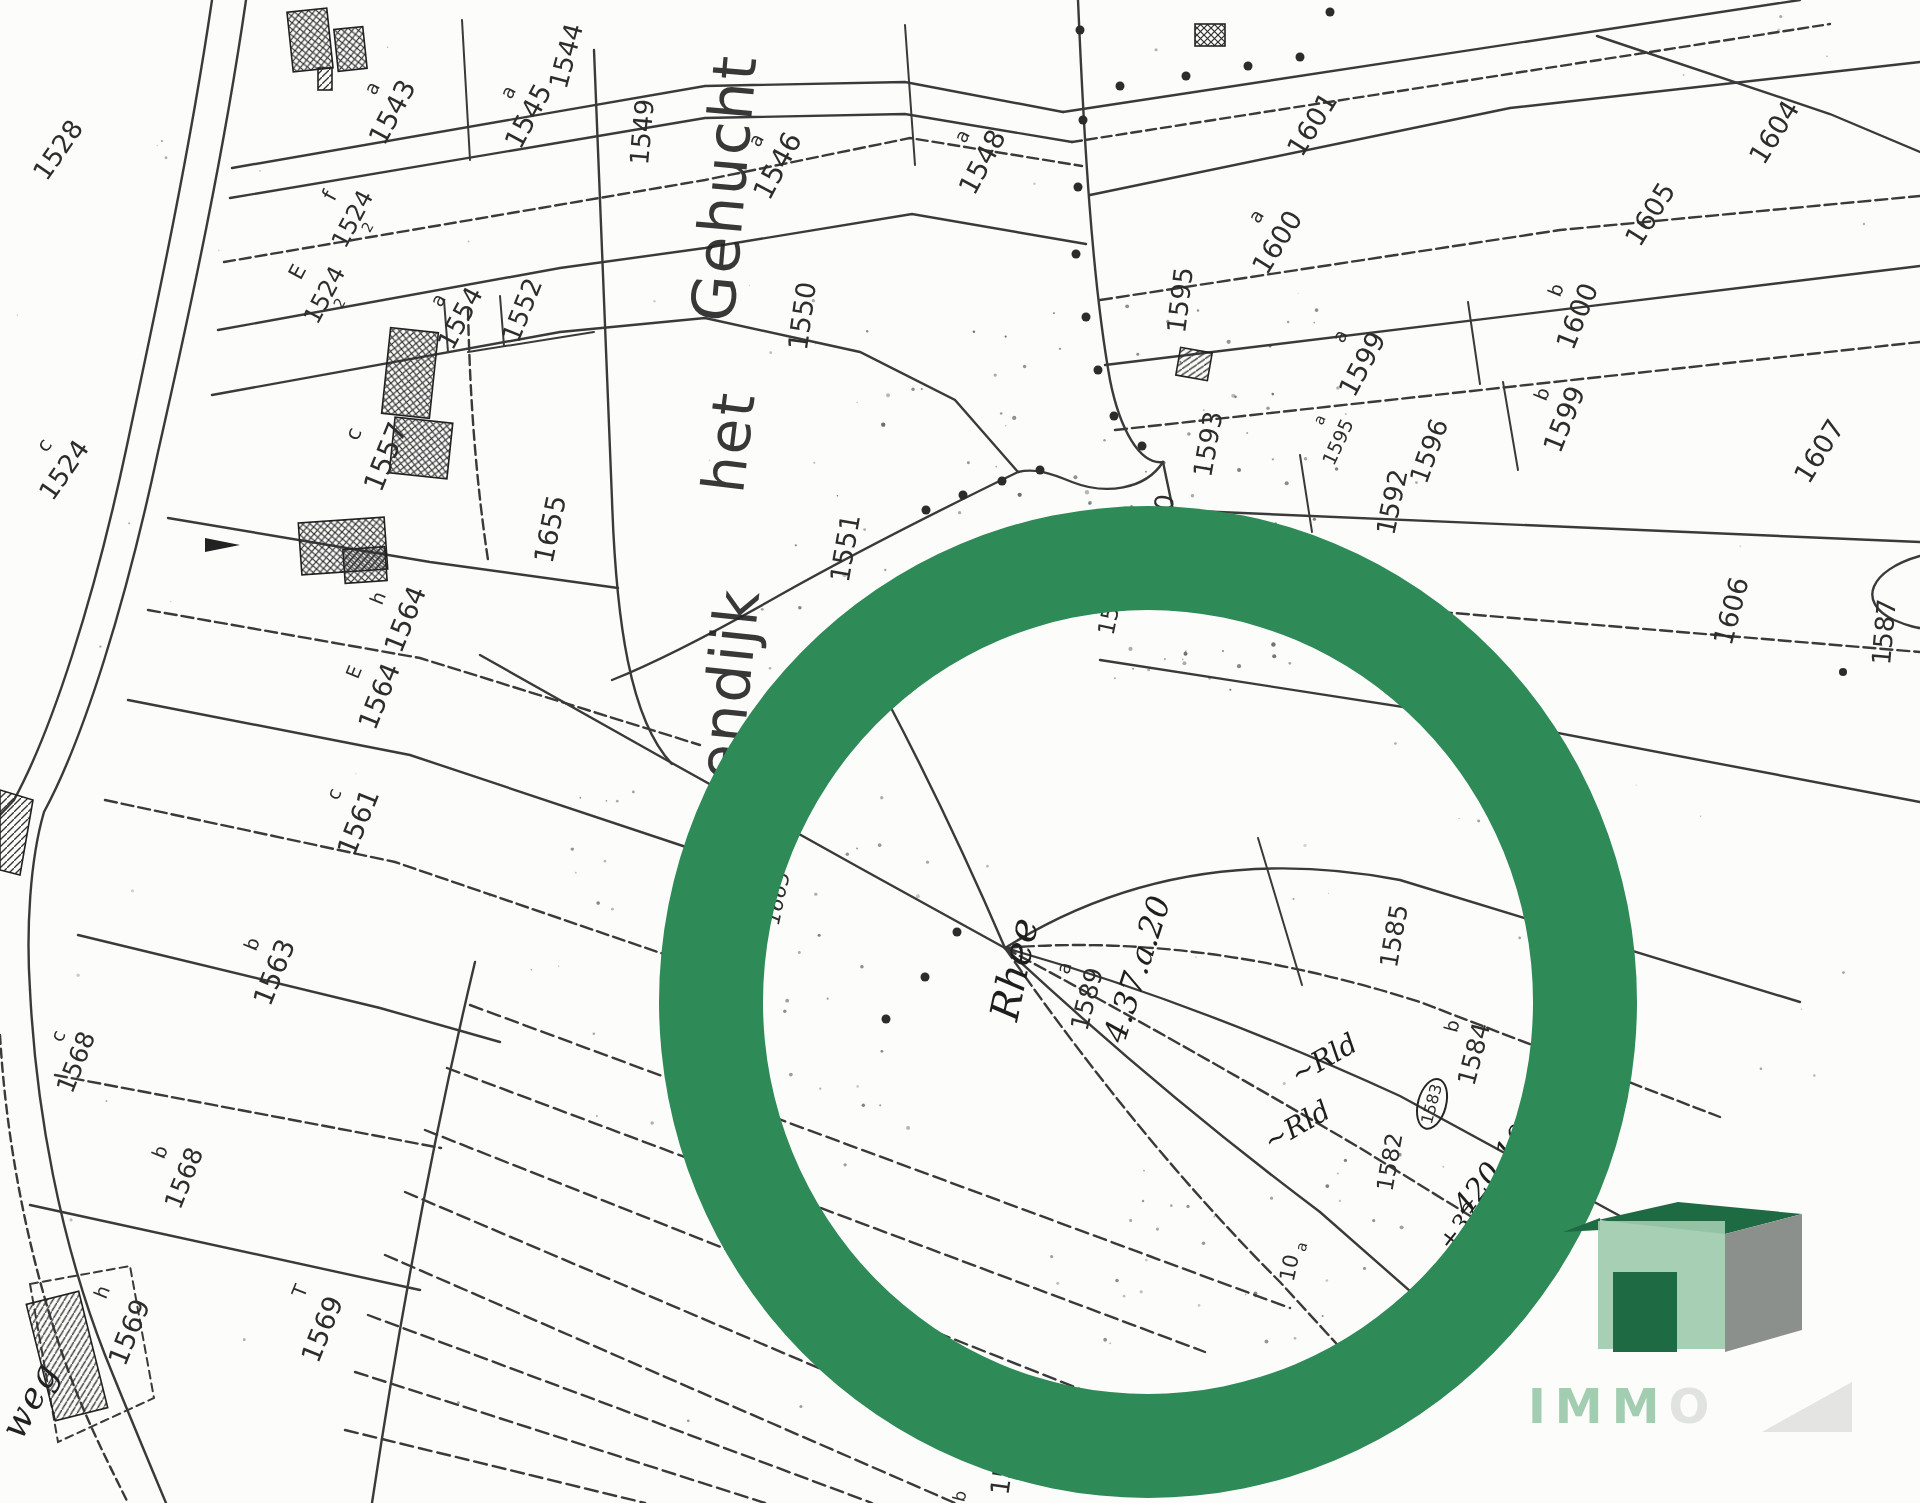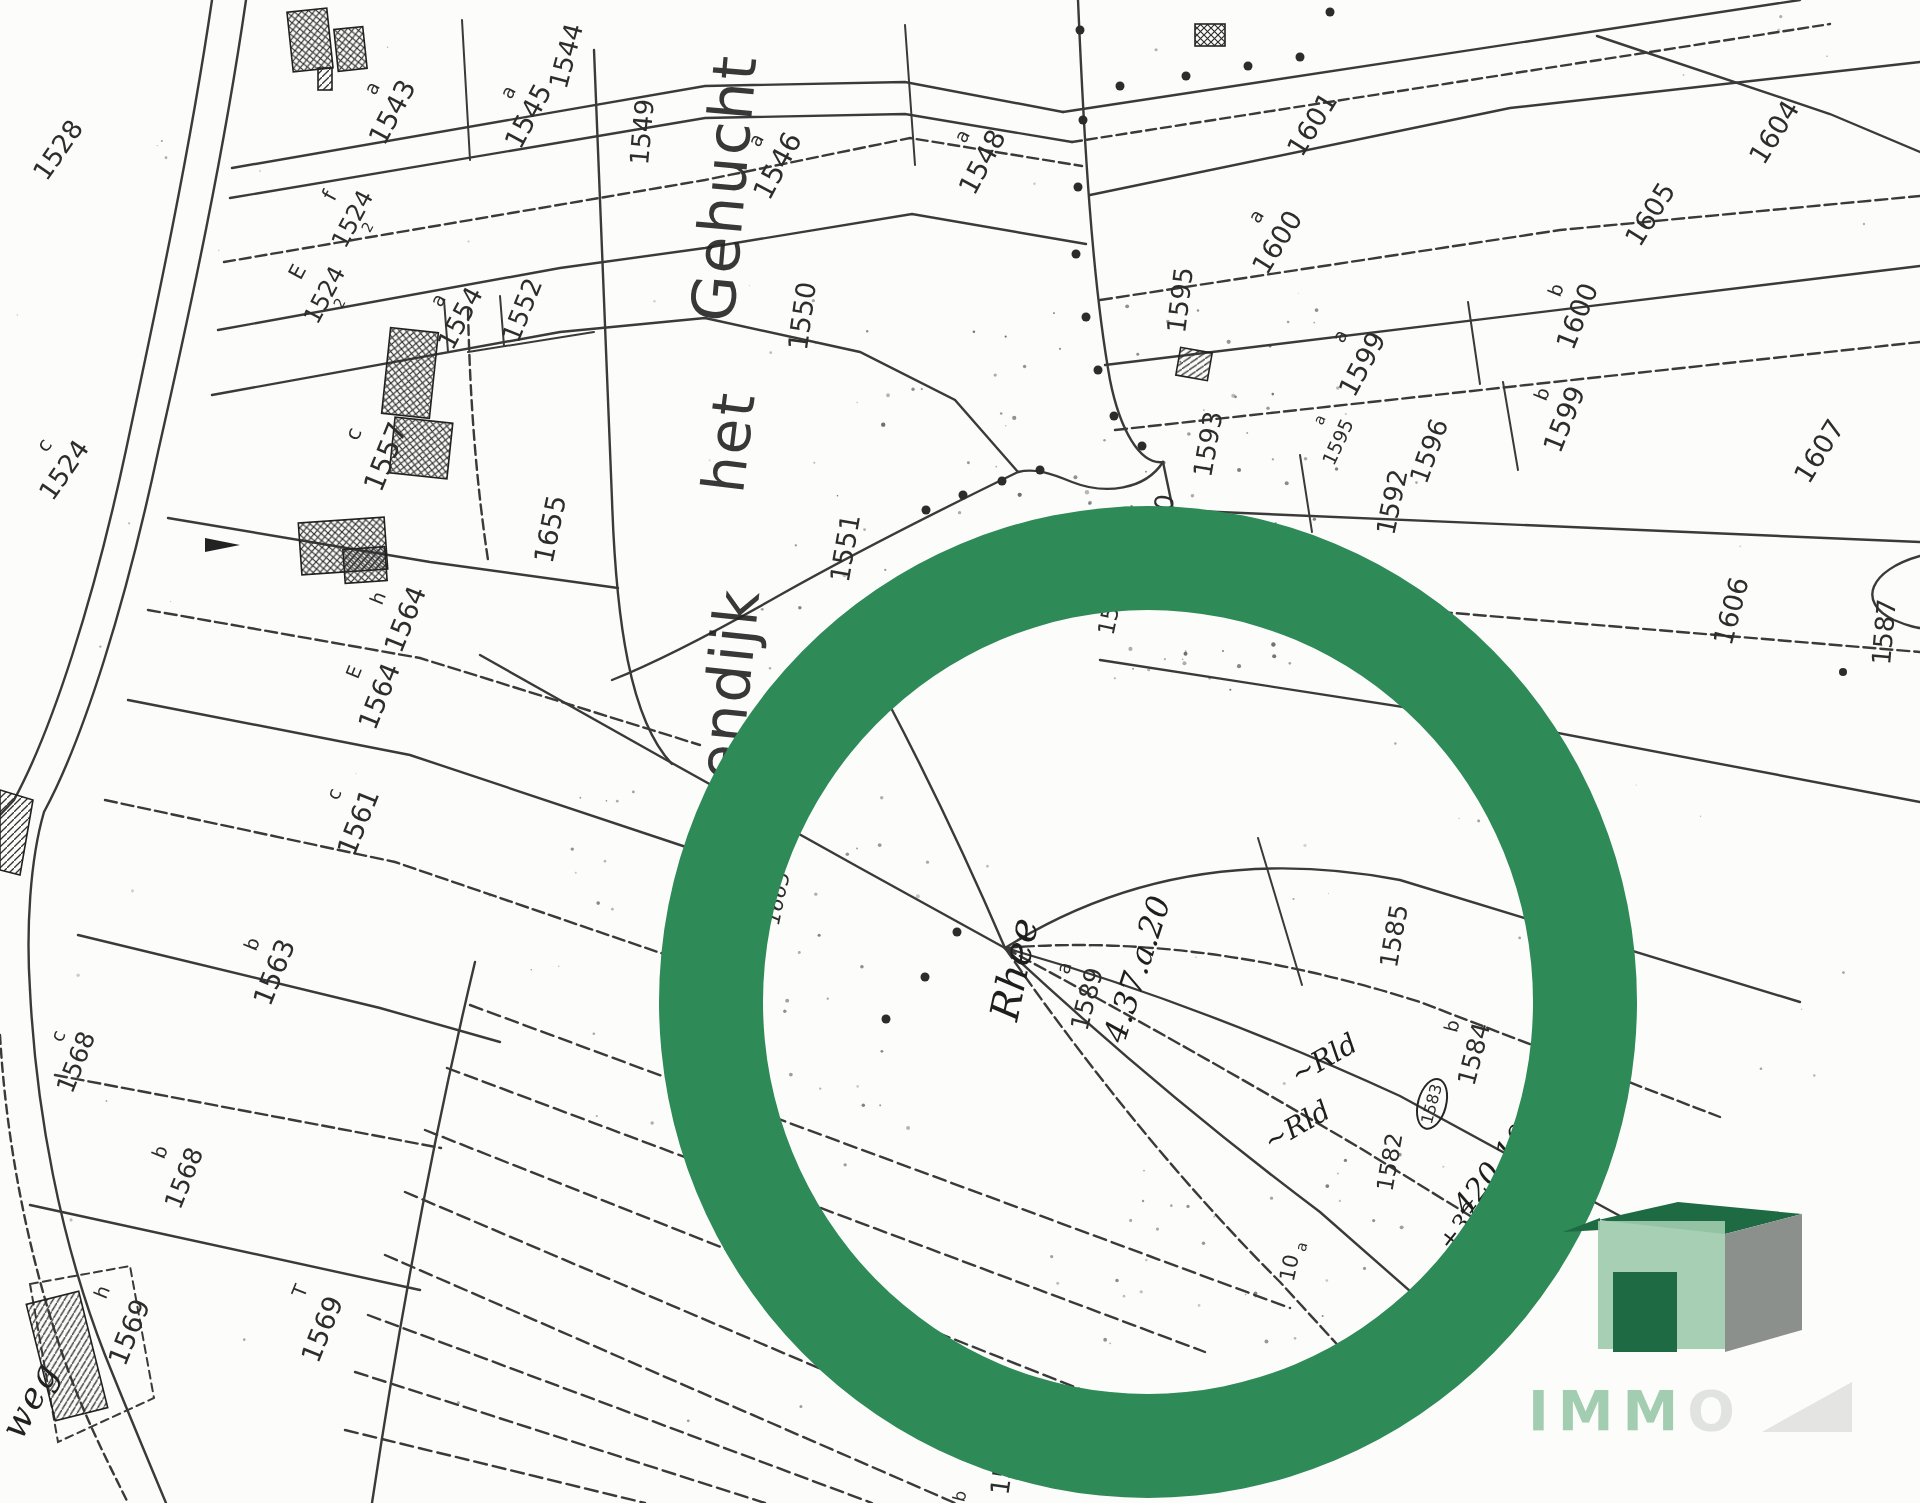--- a/index.html
+++ b/index.html
@@ -13,21 +13,21 @@
   .label{position:absolute;transform:translate(-50%,-50%) rotate(var(--r));
          color:#2d2d2d;white-space:nowrap;line-height:1;}
   .label.hw{font-family:"DejaVu Serif",serif;font-style:italic;color:#1e1e1e;}
   .label.road{font-family:"DejaVu Serif",serif;font-style:italic;letter-spacing:2px;color:#222;}
   .label.italic{font-style:italic;}
   .label.circ{border:2.5px solid #262626;border-radius:50%;padding:5px 4px;}
   .label .sub{display:block;text-align:center;font-size:.6em;margin-top:-2px;}
   #ring{position:absolute;z-index:4;border:104px solid #2e8a57;border-radius:50%;
         left:659px;top:506px;width:770px;height:784px;pointer-events:none;}
   #wmsvg{position:absolute;left:0;top:0;z-index:5;pointer-events:none;}
-  #wmtext{position:absolute;z-index:6;left:1528px;top:1378px;font-size:56px;letter-spacing:9px;
+  #wmtext{position:absolute;z-index:6;left:1528px;top:1378px;font-size:48px;letter-spacing:9px;
           color:#9ecbad;font-family:"DejaVu Sans",sans-serif;font-weight:bold;opacity:.95;}
   #wmtext .faint{color:#c9cdc9;opacity:.55;}
 </style>
 </head>
 <body>
 
 <div id="stage">
 
   <svg id="linework" width="1920" height="1503" viewBox="0 0 1920 1503">
     <defs>

